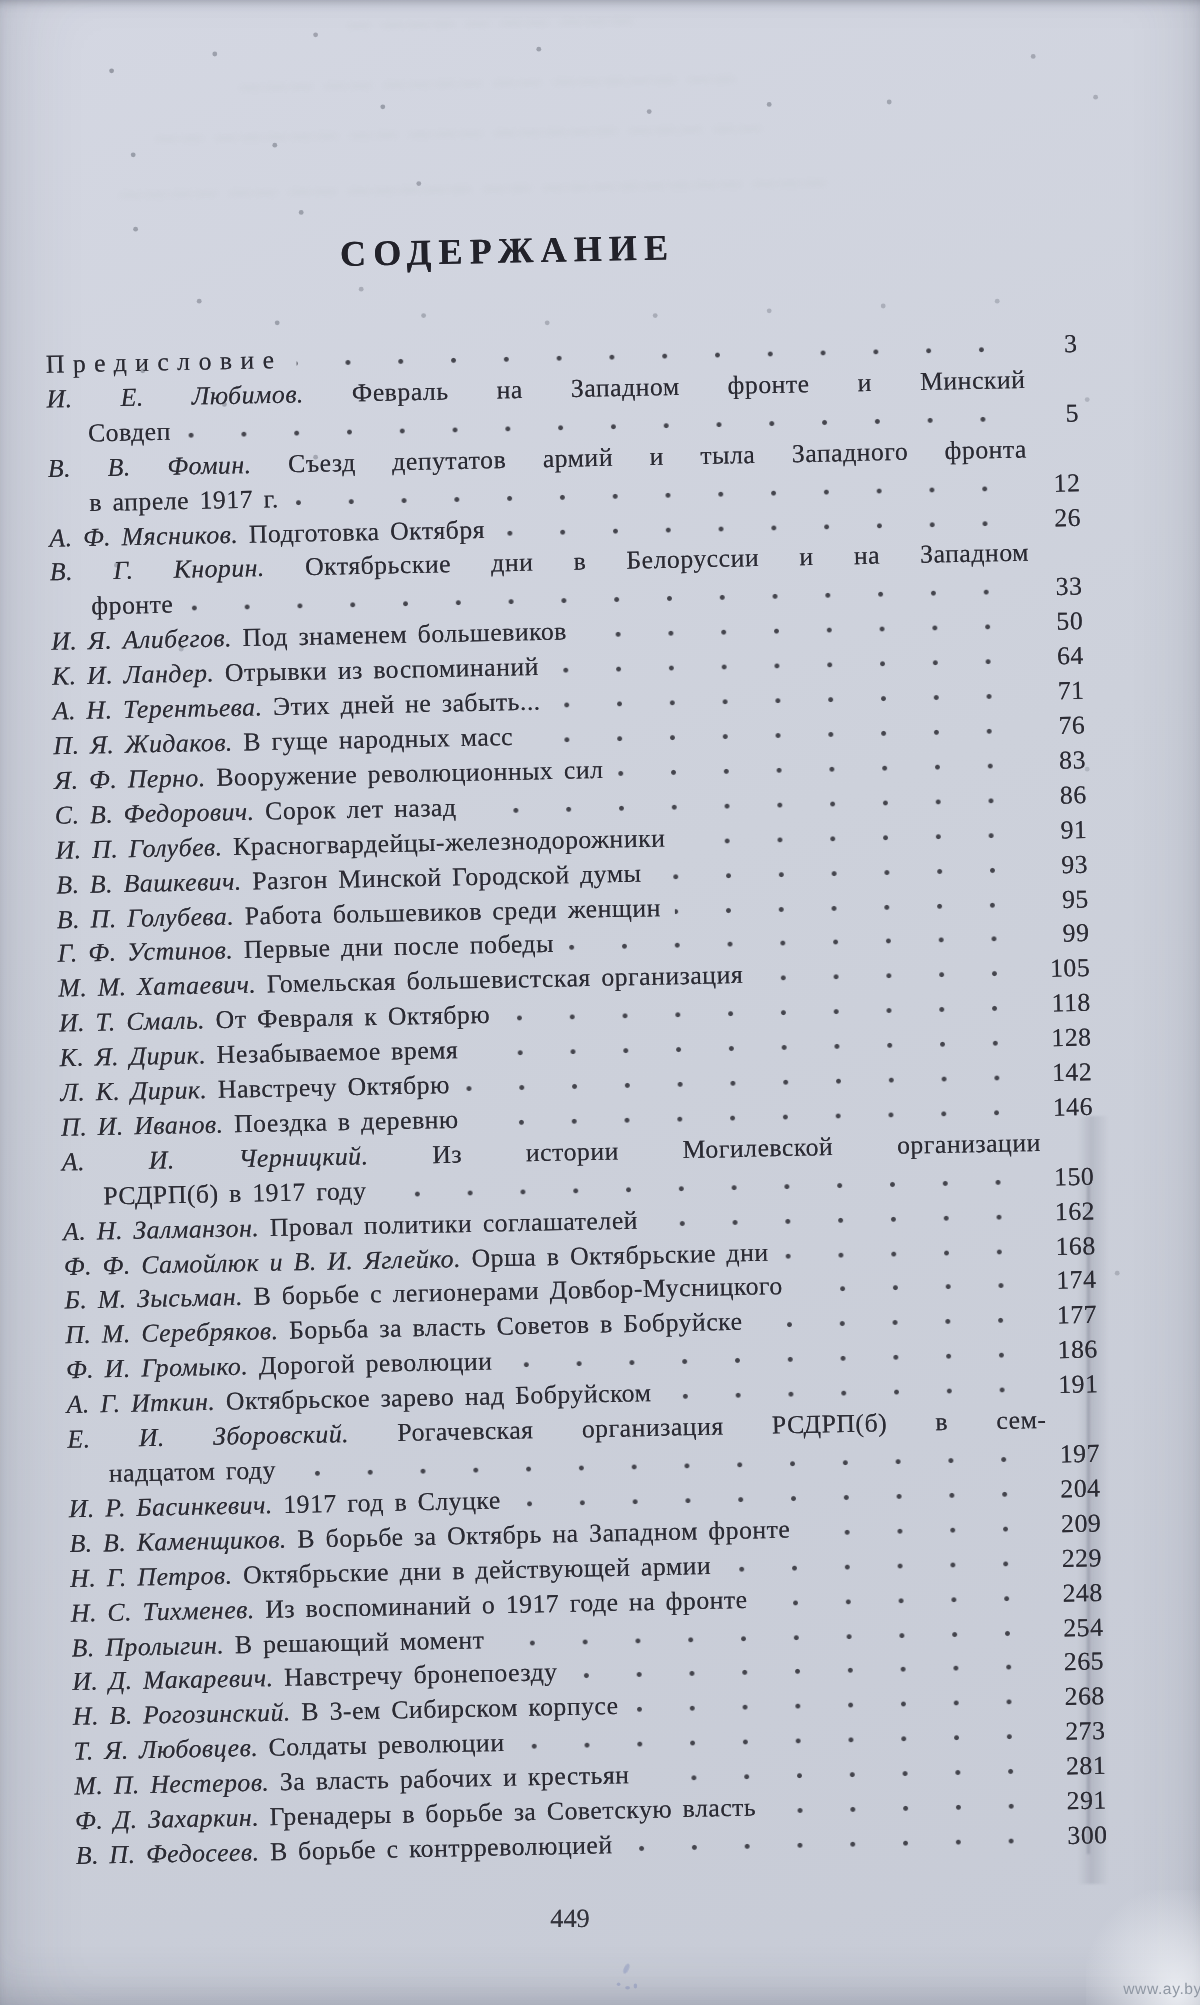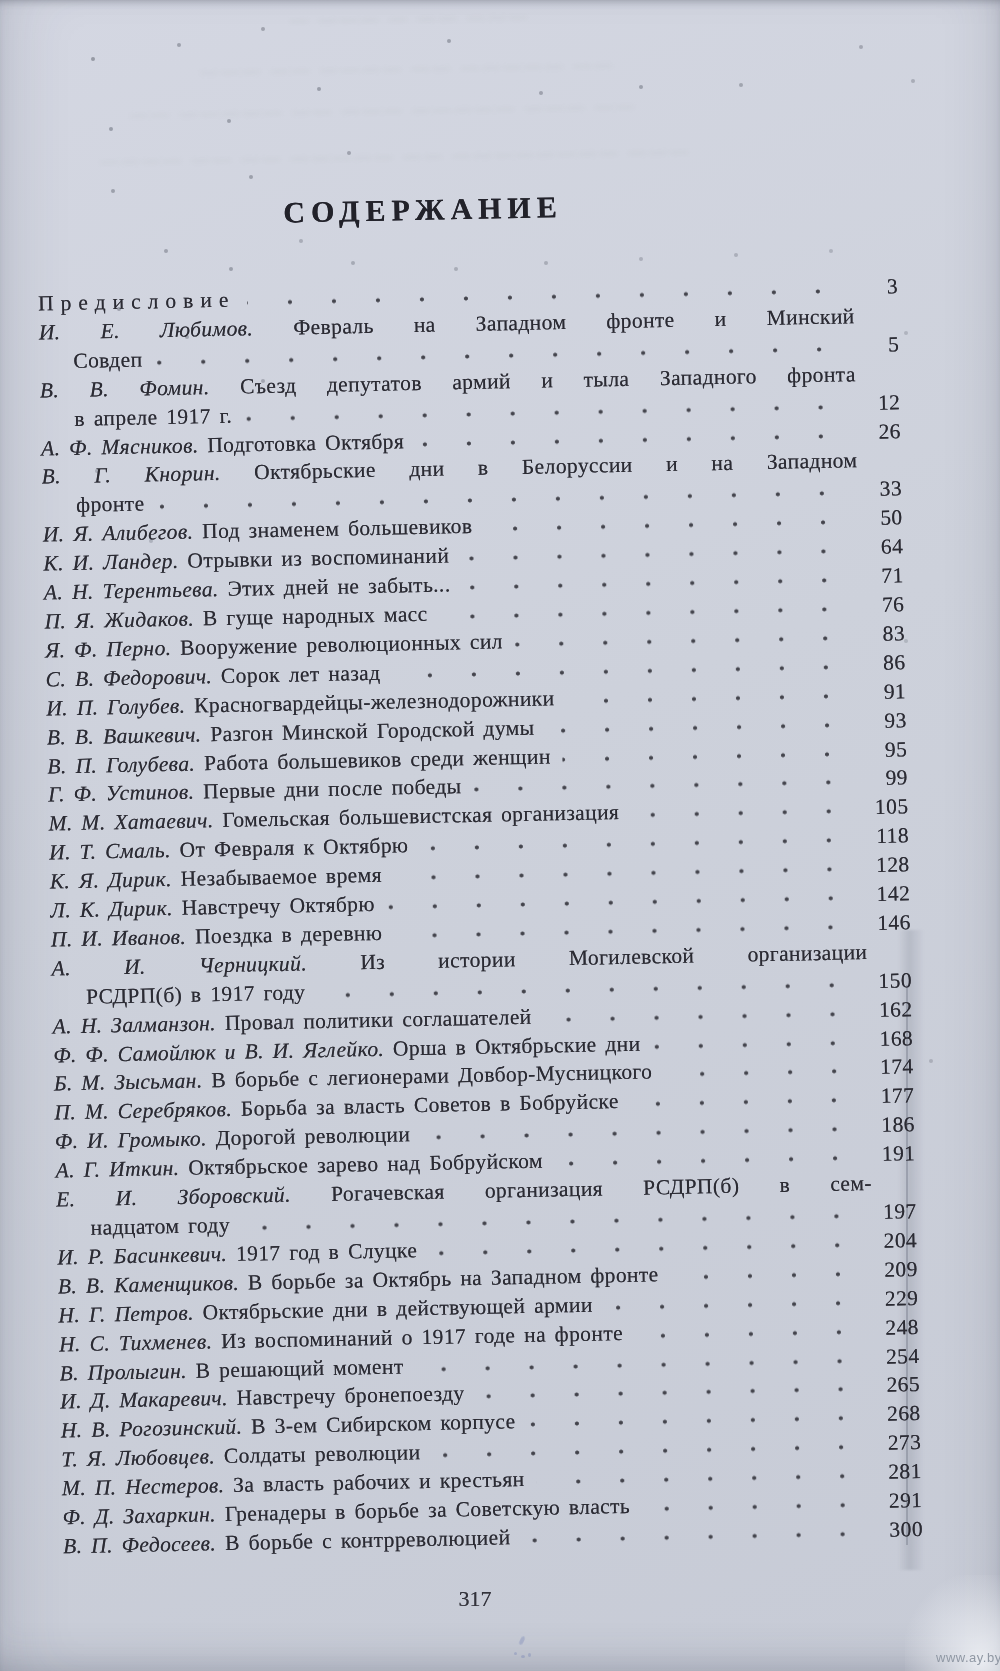--- a/index.html
+++ b/index.html
@@ -293,21 +293,21 @@
           <span class="num">291</span>
         </div>
         <div class="row">
           <span class="txt"><i class="au">В. П. Федосеев. </i>В борьбе с контрреволюцией</span>
           <span class="lead"></span>
           <span class="num">300</span>
         </div>
       </div>
   </div>
 
-  <div class="folio">317</div>
+  <div class="folio">449</div>
   <div class="smudge">
       <i></i>
       <i></i>
       <i></i>
       <i></i>
     </div>
   <div class="watermark">www.ay.by</div>
 </div>
 
 </body></html>

